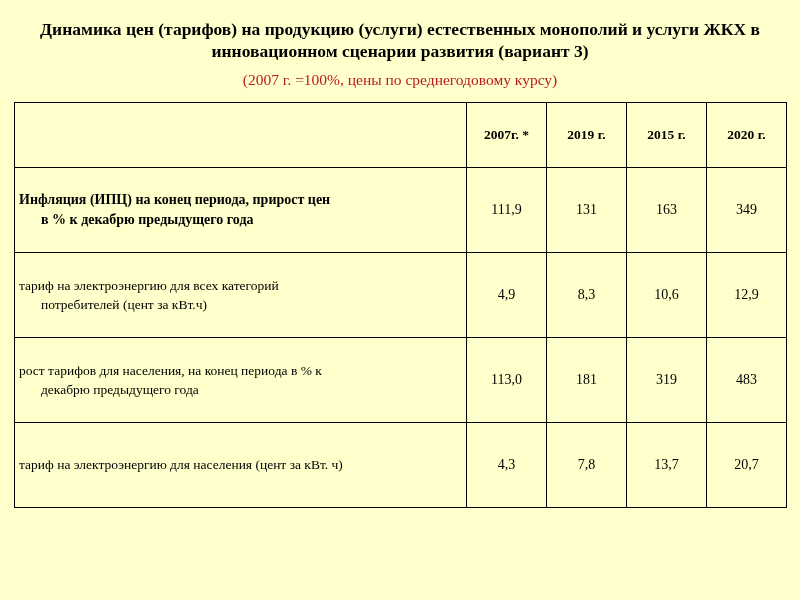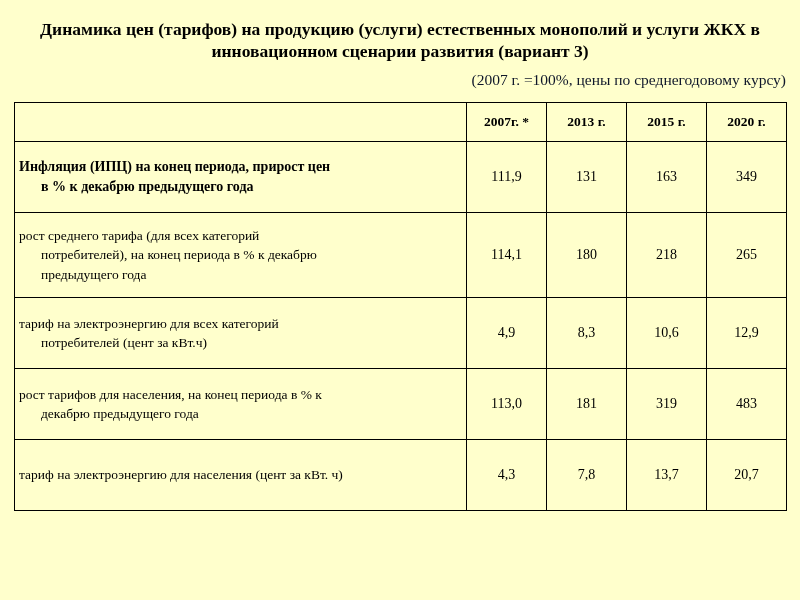--- a/index.html
+++ b/index.html
@@ -24,38 +24,38 @@
   }
   .title {
     text-align: center;
     font-weight: bold;
     font-size: 17.5px;
     line-height: 1.28;
     margin: 0 16px;
     color: #000000;
   }
   .subtitle {
-    text-align: right;
+    text-align: center;
     font-size: 15.5px;
     line-height: 1.3;
     margin-top: 7px;
-    color: #0f172a;
+    color: #b91c1c;
   }
   .table-wrap {
     margin-top: 12px;
   }
   table {
     border-collapse: collapse;
     width: 772px;
     table-layout: fixed;
     background: #ffffcc;
   }
   th, td {
     border: 1px solid #000000;
-    padding: 0;
+    padding: 13px;
     vertical-align: middle;
   }
   thead th {
     text-align: center;
     font-weight: bold;
     font-size: 13.5px;
     height: 38px;
     font-family: "Liberation Serif", serif;
   }
   thead th.blank {
@@ -103,50 +103,39 @@
         <col class="col-label">
         <col class="col-v">
         <col class="col-v">
         <col class="col-v">
         <col class="col-v">
       </colgroup>
       <thead>
         <tr>
           <th class="blank"></th>
           <th>2007г. *</th>
-          <th>2013 г.</th>
+          <th>2019 г.</th>
           <th>2015 г.</th>
           <th>2020 г.</th>
         </tr>
       </thead>
       <tbody>
 
         <tr class="row-inflation">
           <td class="label bold">
             <span>Инфляция (ИПЦ) на конец периода, прирост цен</span>
             <span class="indent">в % к декабрю предыдущего года</span>
           </td>
           <td class="val">111,9</td>
           <td class="val">131</td>
           <td class="val">163</td>
           <td class="val">349</td>
         </tr>
 
 
-        <tr class="row-avg">
-          <td class="label">
-            <span>рост среднего тарифа (для всех категорий</span>
-            <span class="indent">потребителей), на конец периода в % к декабрю</span>
-            <span class="indent">предыдущего года</span>
-          </td>
-          <td class="val">114,1</td>
-          <td class="val">180</td>
-          <td class="val">218</td>
-          <td class="val">265</td>
-        </tr>
 
         <tr class="row-tariff-all">
           <td class="label">
             <span>тариф на электроэнергию для всех категорий</span>
             <span class="indent">потребителей (цент за кВт.ч)</span>
           </td>
           <td class="val">4,9</td>
           <td class="val">8,3</td>
           <td class="val">10,6</td>
           <td class="val">12,9</td>

